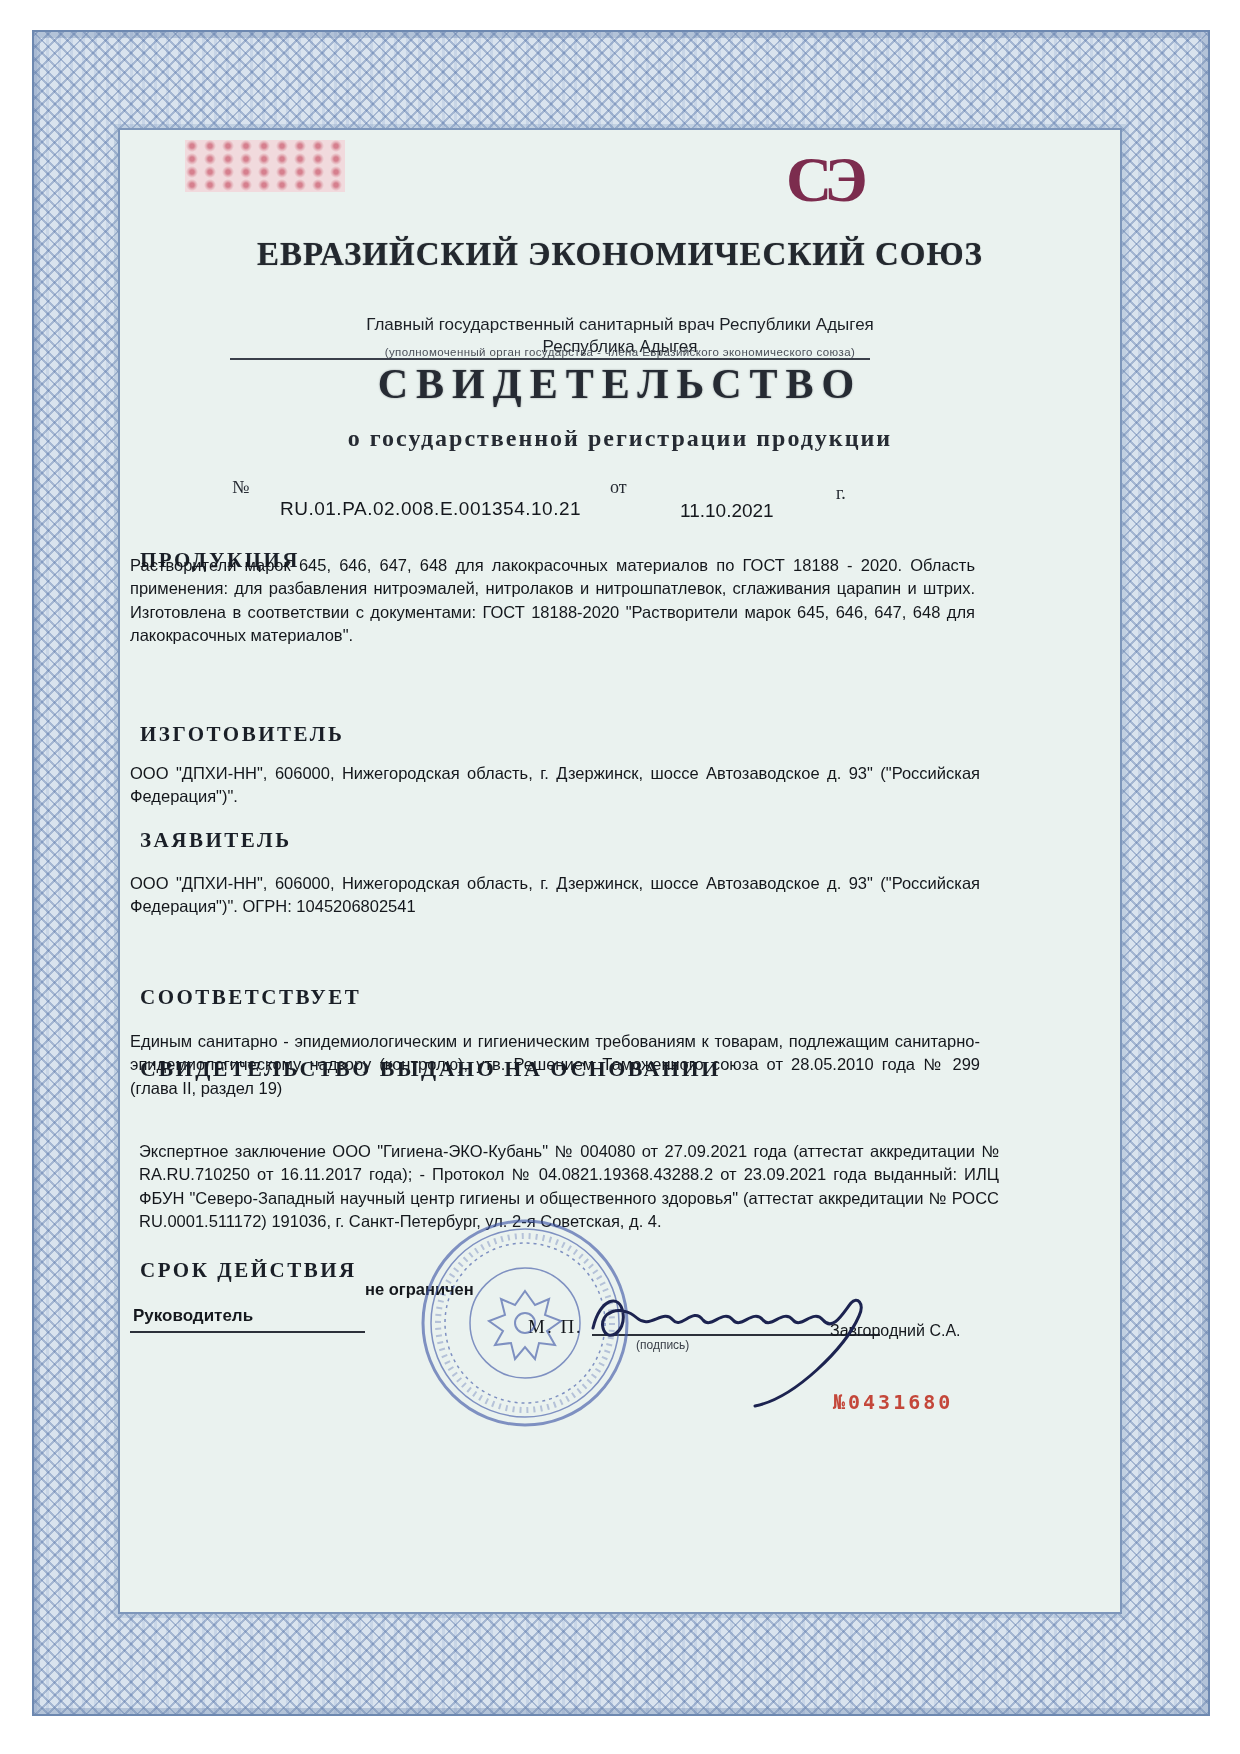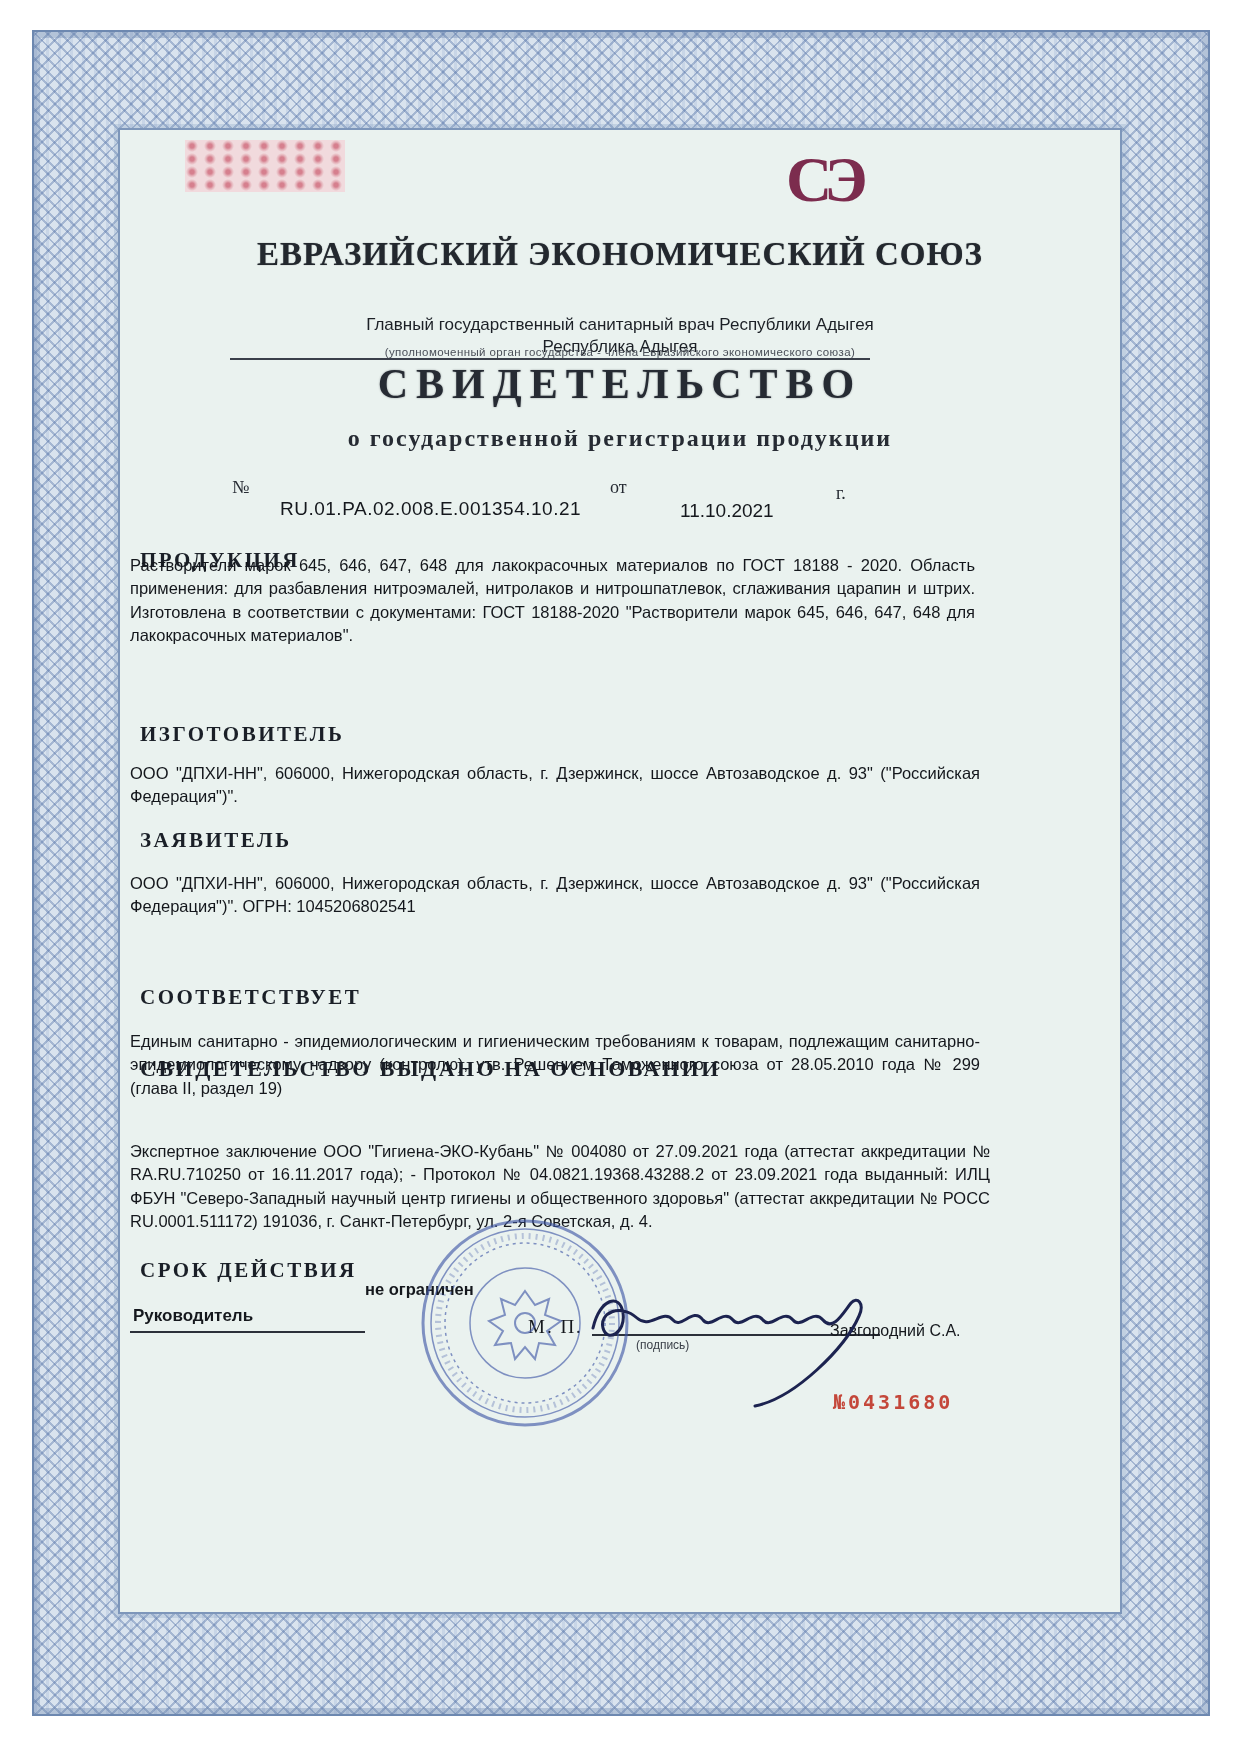--- a/index.html
+++ b/index.html
@@ -80,21 +80,21 @@
   }
   .h-product{left:140px;top:548px;}
   .b-product{left:130px;top:554px;width:845px;}
   .h-manufacturer{left:140px;top:722px;}
   .b-manufacturer{left:130px;top:762px;width:850px;}
   .h-applicant{left:140px;top:828px;}
   .b-applicant{left:130px;top:872px;width:850px;}
   .h-complies{left:140px;top:985px;}
   .b-complies{left:130px;top:1030px;width:850px;}
   .h-issued{left:140px;top:1056px;font-size:22px;}
-  .b-issued{left:130px;top:1140px;width:860px;}
+  .b-issued{left:139px;top:1140px;width:860px;}
   .h-validity{left:140px;top:1258px;}
   .v-validity{left:365px;top:1280px;font-size:16.5px;font-weight:bold;}
 
   .ruk-label{left:133px;top:1306px;font-size:17px;font-weight:bold;}
   .ruk-line{left:130px;top:1331px;width:235px;border-top:2px solid #2c313a;height:0;}
   .role-caption{
     left:133px;top:1340px;width:345px;
     font-family:"Liberation Serif",serif;font-size:15.5px;line-height:1.35;
     color:#1c2026;text-align:justify;
   }

